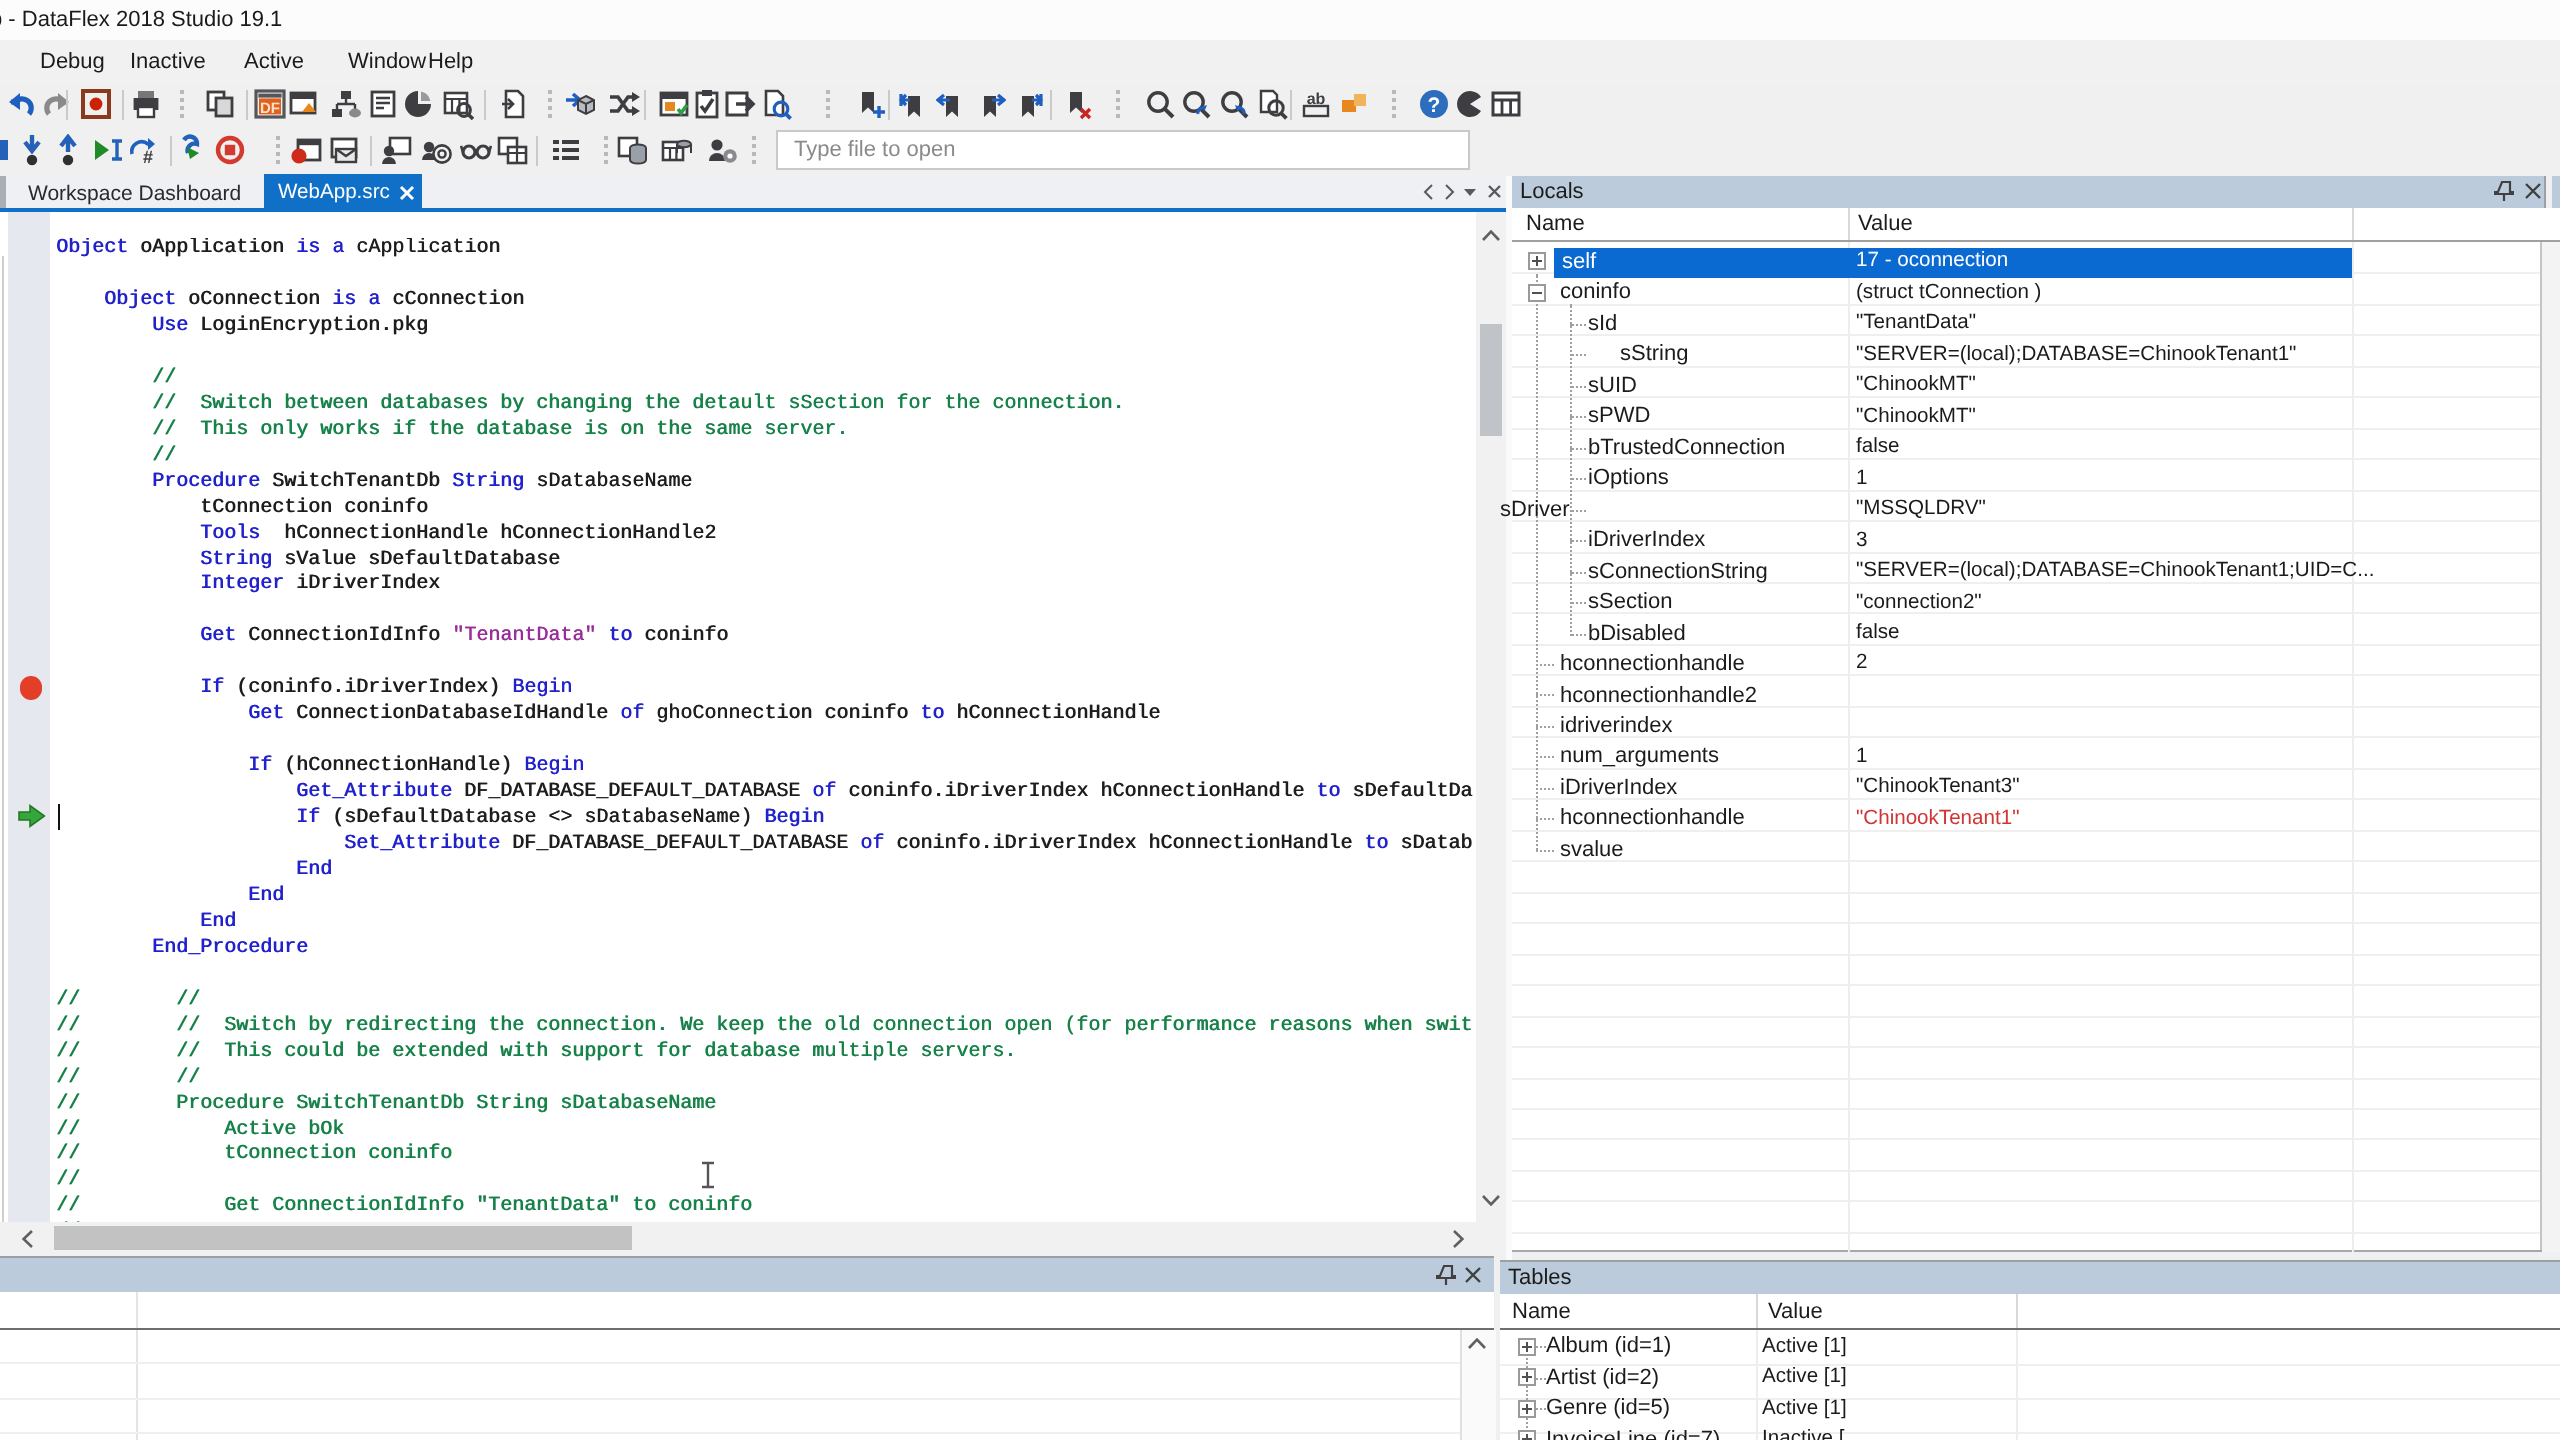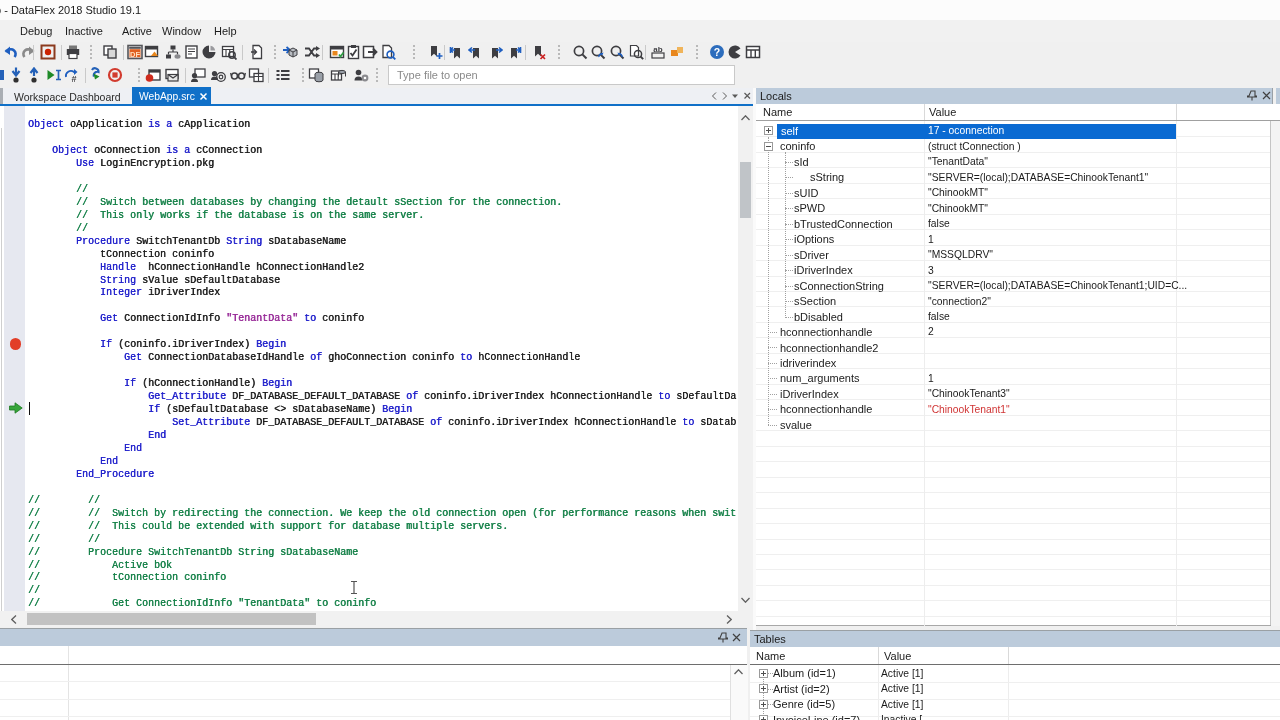--- a/index.html
+++ b/index.html
@@ -23,21 +23,21 @@
 .dotv{position:absolute;width:0;border-left:1px dotted #a0a0a0}
 .doth{position:absolute;height:0;border-top:1px dotted #a0a0a0}
 </style></head><body>
 <div class="abs" style="left:0;top:0;width:1280px;height:20px;background:#fcfcfc"></div>
 <div class="abs" style="left:-5px;top:4px;font-size:11px;color:#1a1a1a">p - DataFlex 2018 Studio 19.1</div>
 <div class="abs" style="left:0;top:20px;width:1280px;height:22px;background:#f1f1f1"></div>
 <div class="abs t11" style="left:-3px;top:25px">t</div>
 <div class="abs t11" style="left:20px;top:25px">Debug</div>
 <div class="abs t11" style="left:65px;top:25px">Inactive</div>
 <div class="abs t11" style="left:122px;top:25px">Active</div>
-<div class="abs t11" style="left:162px;top:25px">Window</div>
+<div class="abs t11" style="left:174px;top:25px">Window</div>
 <div class="abs t11" style="left:214px;top:25px">Help</div>
 <div class="abs" style="left:0;top:42px;width:1280px;height:46px;background:#f0f0f0"></div>
 <svg style="position:absolute;left:2px;top:44px" width="16" height="16" viewBox="0 0 16 16">
     <path d="M12.5 13 A4.6 4.6 0 0 0 5.5 7 L3.5 7" fill="none" stroke="#1f5fc0" stroke-width="2.6"></path>
     <path d="M8 2.5 L2.5 7 L8 11 Z" fill="#1f5fc0"></path>
   </svg>
 <svg style="position:absolute;left:21px;top:44px" width="16" height="16" viewBox="0 0 16 16">
     <path d="M3.5 13 A4.6 4.6 0 0 1 10.5 7 L12.5 7" fill="none" stroke="#8a8a8a" stroke-width="2.6"></path>
     <path d="M8 2.5 L13.5 7 L8 11 Z" fill="#8a8a8a"></path>
   </svg>
@@ -309,21 +309,21 @@
 
     <i class="k">Object</i> oConnection <i class="k">is</i> <i class="k">a</i> cConnection
         <i class="k">Use</i> LoginEncryption.pkg
 
         <i class="c">//</i>
         <i class="c">//  Switch between databases by changing the detault sSection for the connection.</i>
         <i class="c">//  This only works if the database is on the same server.</i>
         <i class="c">//</i>
         <i class="k">Procedure</i> SwitchTenantDb <i class="k">String</i> sDatabaseName
             tConnection coninfo
-            <i class="k">Handle</i>  hConnectionHandle hConnectionHandle2
+            <i class="k">Tools</i>  hConnectionHandle hConnectionHandle2
             <i class="k">String</i> sValue sDefaultDatabase
             <i class="k">Integer</i> iDriverIndex
 
             <i class="k">Get</i> ConnectionIdInfo <i class="s">"TenantData"</i> <i class="k">to</i> coninfo
 
             <i class="k">If</i> (coninfo.iDriverIndex) <i class="k">Begin</i>
                 <i class="k">Get</i> ConnectionDatabaseIdHandle <i class="k">of</i> ghoConnection coninfo <i class="k">to</i> hConnectionHandle
 
                 <i class="k">If</i> (hConnectionHandle) <i class="k">Begin</i>
                     <i class="k">Get_Attribute</i> DF_DATABASE_DEFAULT_DATABASE <i class="k">of</i> coninfo.iDriverIndex hConnectionHandle <i class="k">to</i> sDefaultDa
@@ -463,21 +463,21 @@
 <div class="doth" style="left:784.5px;top:192.7px;width:8px"></div>
 <div class="abs t11" style="left:794px;top:202.2px">sPWD</div>
 <div class="abs val" style="left:928px;top:202.6px">"ChinookMT"</div>
 <div class="doth" style="left:784.5px;top:208.2px;width:8px"></div>
 <div class="abs t11" style="left:794px;top:217.7px">bTrustedConnection</div>
 <div class="abs val" style="left:928px;top:218.1px">false</div>
 <div class="doth" style="left:784.5px;top:223.7px;width:8px"></div>
 <div class="abs t11" style="left:794px;top:233.2px">iOptions</div>
 <div class="abs val" style="left:928px;top:233.6px">1</div>
 <div class="doth" style="left:784.5px;top:239.1px;width:8px"></div>
-<div class="abs t11" style="left:794px;top:248.7px">sDriver</div>
+<div class="abs t11" style="left:750px;top:248.7px">sDriver</div>
 <div class="abs val" style="left:928px;top:249.1px">"MSSQLDRV"</div>
 <div class="doth" style="left:784.5px;top:254.6px;width:8px"></div>
 <div class="abs t11" style="left:794px;top:264.1px">iDriverIndex</div>
 <div class="abs val" style="left:928px;top:264.5px">3</div>
 <div class="doth" style="left:784.5px;top:270.1px;width:8px"></div>
 <div class="abs t11" style="left:794px;top:279.6px">sConnectionString</div>
 <div class="abs val" style="left:928px;top:280.0px">"SERVER=(local);DATABASE=ChinookTenant1;UID=C...</div>
 <div class="doth" style="left:784.5px;top:285.5px;width:8px"></div>
 <div class="abs t11" style="left:794px;top:295.1px">sSection</div>
 <div class="abs val" style="left:928px;top:295.5px">"connection2"</div>

